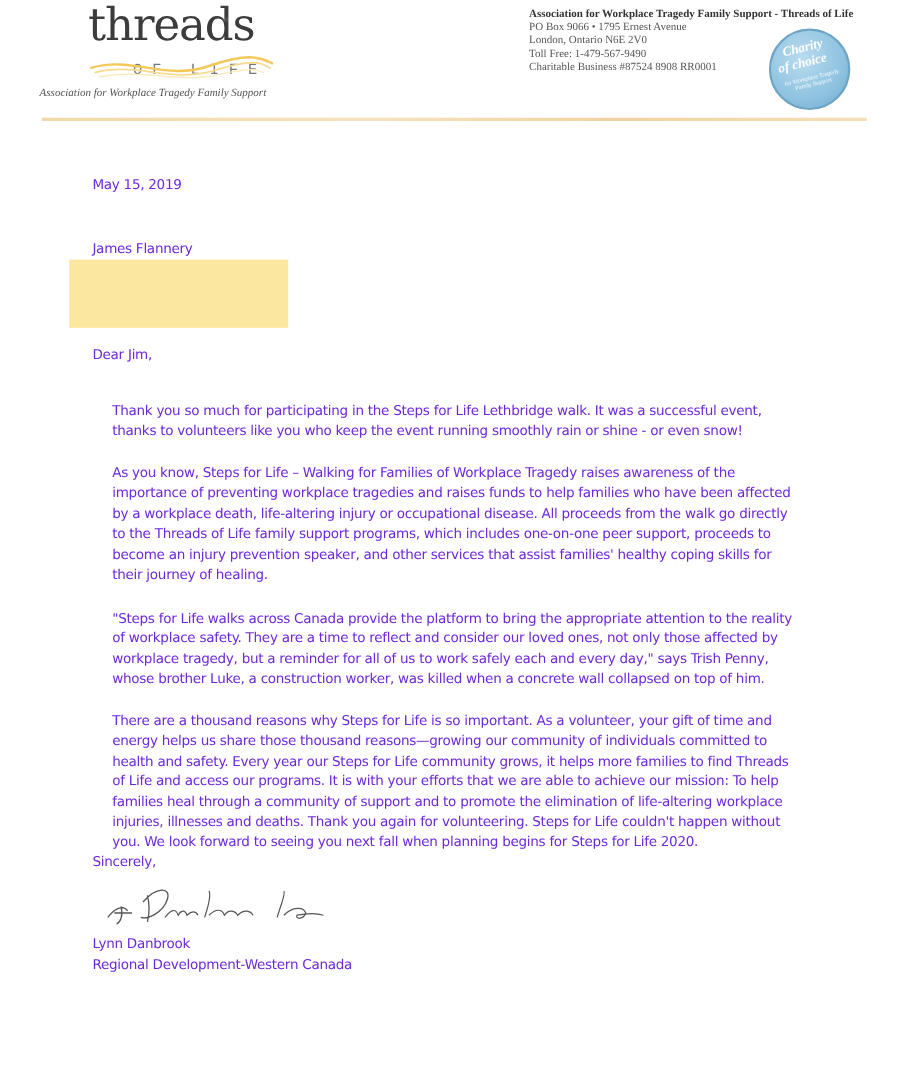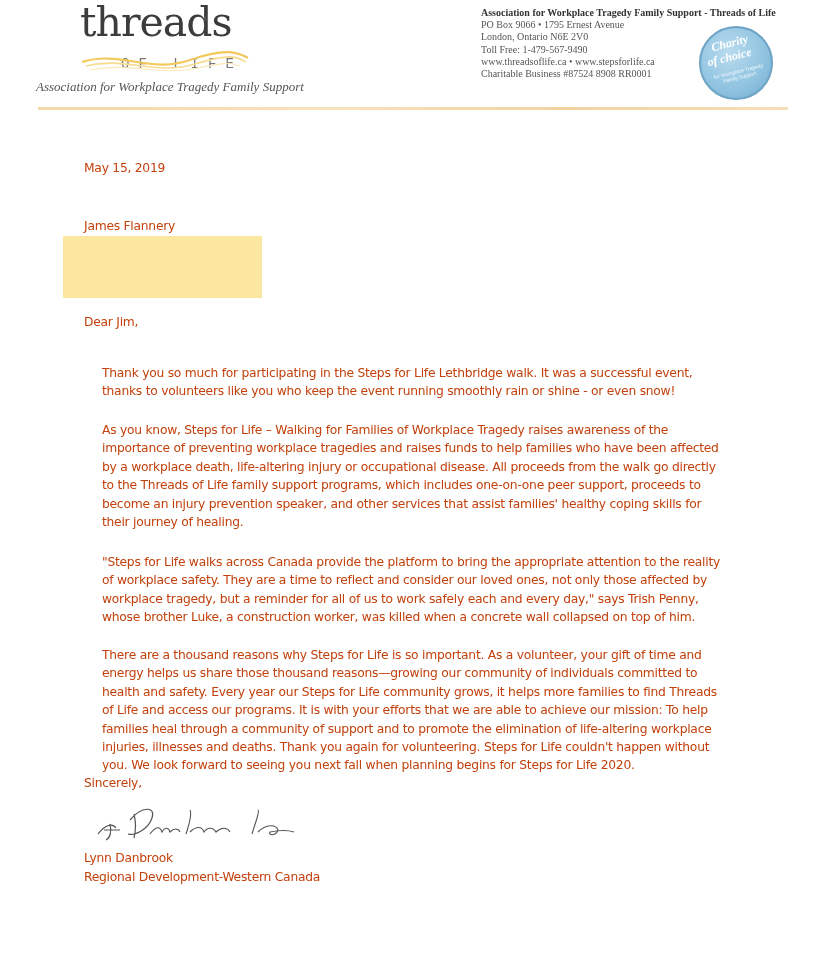--- a/index.html
+++ b/index.html
@@ -5,37 +5,37 @@
     html, body { margin: 0; padding: 0; background: #ffffff; }
     body { width: 816px; height: 970px; position: relative; overflow: hidden; }
     .page { position: absolute; left: 0; top: 0; width: 816px; height: 720px; background: #fff; }
 
     
     .logo { position: absolute; left: 36px; top: 2px; width: 230px; height: 90px; }
     .logo-word { position: absolute; left: 44px; top: -4px; font-family: "DejaVu Serif", serif; font-size: 41px; color: #3c3c3c; letter-spacing: -1px; }
     .logo-tm { position: absolute; left: 167px; top: 14px; font-size: 6px; color: #777; font-family: "Liberation Sans", sans-serif; }
     .logo-sub { position: absolute; left: 85px; top: 42px; font-family: Liberation Mono, monospace; font-size: 14px; letter-spacing: 9px; color: #777; margin-top: 12px; }
     .logo-swoosh { position: absolute; left: 44px; top: 46px; width: 170px; height: 28px; }
-    .logo-tagline { position: absolute; left: 0; top: 77px; font-family: "Liberation Serif", serif; font-style: italic; font-size: 13px; color: #555; white-space: nowrap; }
+    .logo-tagline { position: absolute; left: 0; top: 77px; font-family: "Liberation Serif", serif; font-style: italic; font-size: 10px; color: #555; white-space: nowrap; }
 
     .addr { position: absolute; left: 481px; top: 7px; font-family: "Liberation Serif", serif; font-size: 10px; line-height: 12.2px; color: #555; }
     .addr .org { font-weight: bold; color: #333; }
 
     .badge { position: absolute; left: 699px; top: 26px; width: 74px; height: 74px; border-radius: 50%;
       background: radial-gradient(circle at 40% 35%, #b9dbee 0%, #8fc3e0 60%, #6ea9cc 100%);
       border: 2px solid #6da3c4; box-sizing: border-box; overflow: hidden; }
     .badge-t1 { position: absolute; left: 10px; top: 8px; font-family: "Liberation Serif", serif; font-style: italic; font-weight: bold; font-size: 12px; color: #fff; transform: rotate(-14deg); white-space: nowrap; }
     .badge-t2 { position: absolute; left: 6px; top: 22px; font-family: "Liberation Serif", serif; font-style: italic; font-weight: bold; font-size: 12px; color: #fff; transform: rotate(-14deg); white-space: nowrap; }
     .badge-t3 { position: absolute; left: 10px; top: 40px; font-family: "Liberation Sans", sans-serif; font-size: 5px; line-height: 6px; color: #eef7fc; transform: rotate(-14deg); width: 56px; text-align: center; }
 
     .rule { position: absolute; left: 38px; top: 107px; width: 750px; height: 3px;
       background: linear-gradient(to right, #f3d9a8, #f6e2bd 40%, #f1d3a1 70%, #f5dfb8); }
 
     
-    .body-text { font-family: "DejaVu Sans", sans-serif; font-size: 12.3px; color: #c2410c; letter-spacing: -0.25px; }
+    .body-text { font-family: "DejaVu Sans", sans-serif; font-size: 12.3px; color: #6d28d9; letter-spacing: -0.25px; }
     .date { position: absolute; left: 84px; top: 161px; }
     .recipient { position: absolute; left: 84px; top: 204px; margin-top: 15px; }
     .redaction { position: absolute; left: 63px; top: 236px; width: 199px; height: 62px; background: #fbe597; opacity: 0.92; }
     .salutation { position: absolute; left: 84px; top: 315px; text-align: center; }
 
     .para { position: absolute; left: 84px; width: 660px; line-height: 18.4px; margin: 18px; }
     .p1 { top: 346px; }
     .p2 { top: 403px; }
     .p3 { top: 535px; }
     .p4 { top: 628px; }
@@ -61,21 +61,20 @@
       <path d="M10 22 C 50 14, 80 28, 118 20 S 150 16, 160 18" fill="none" stroke="#fbe9b8" stroke-width="1.2"></path>
     </svg>
     <span class="logo-tagline">Association for Workplace Tragedy Family Support</span>
   </div>
 
   <div class="addr">
     <div class="org">Association for Workplace Tragedy Family Support - Threads of Life</div>
     <div>PO Box 9066 • 1795 Ernest Avenue</div>
     <div>London, Ontario  N6E 2V0</div>
     <div>Toll Free: 1-479-567-9490</div>
-    <div>www.threadsoflife.ca  •  www.stepsforlife.ca</div>
     <div>Charitable Business #87524 8908 RR0001</div>
   </div>
 
   <div class="badge">
     <span class="badge-t1">Charity</span>
     <span class="badge-t2">of choice</span>
     <span class="badge-t3">for Workplace Tragedy Family Support</span>
   </div>
 
   <div class="rule"></div>

